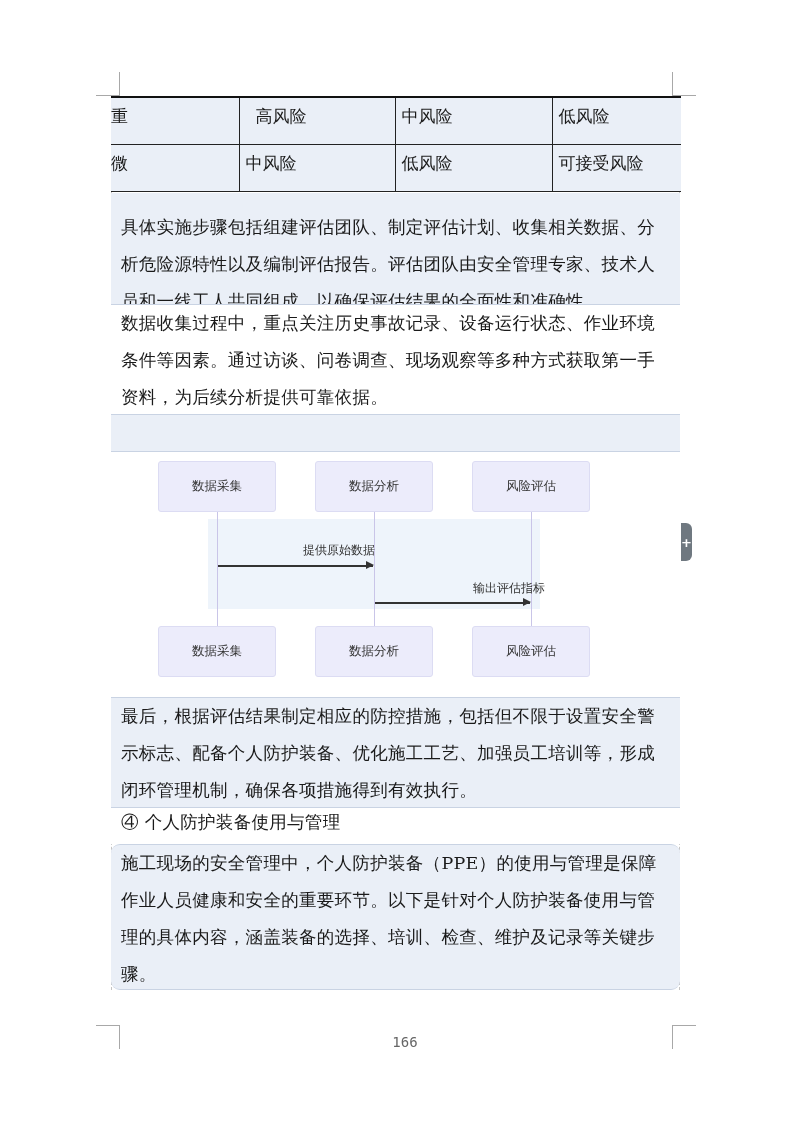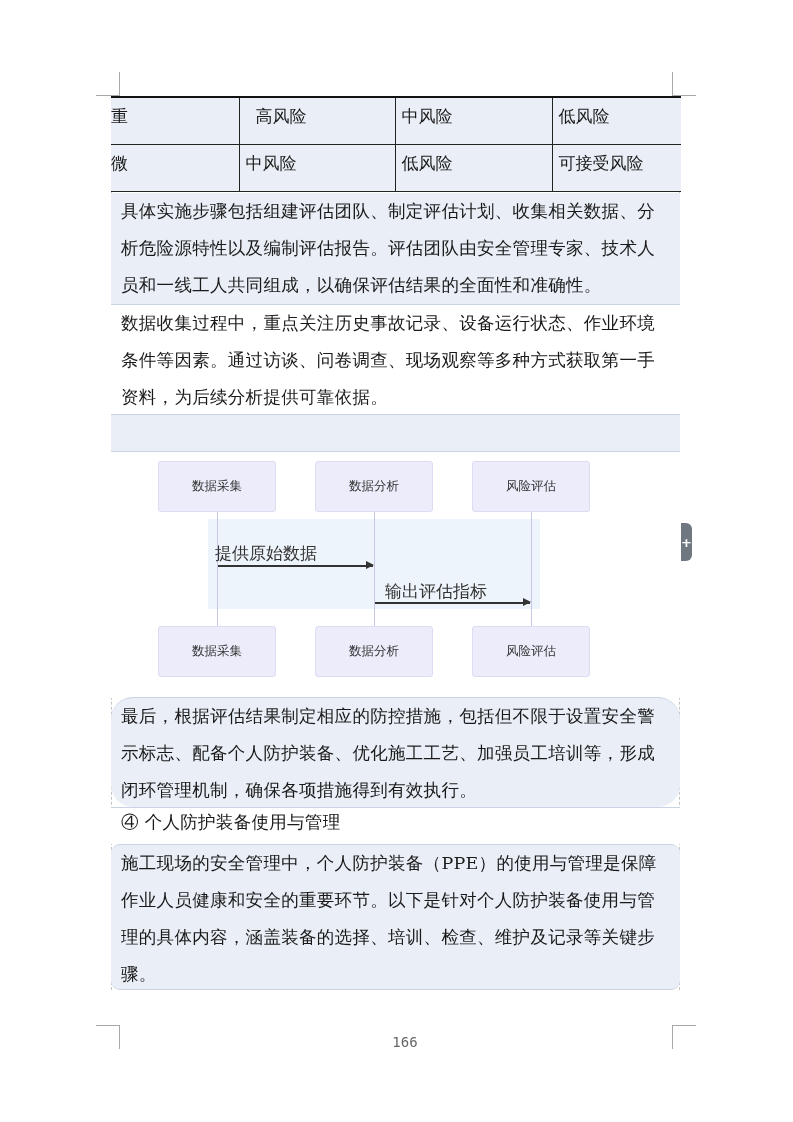--- a/index.html
+++ b/index.html
@@ -39,21 +39,21 @@
   .actor {
     position: absolute; width: 118px; height: 51px; background: #ececfb; border: 1px solid #dcdcf3;
     border-radius: 3px; box-sizing: border-box;
     font-family: "DejaVu Sans", "Liberation Sans", sans-serif; font-size: 12.5px; color: #333;
     display: flex; align-items: center; justify-content: center;
   }
   .lifeline { position: absolute; width: 1px; background: #c9c5e8; }
   .activation { position: absolute; background: #eef4fb; }
   .msg-label {
     position: absolute; font-family: "DejaVu Sans", "Liberation Sans", sans-serif;
-    font-size: 17px; color: #333; text-align: left; width: 160px;
+    font-size: 12px; color: #333; text-align: right; width: 160px;
   }
   .arrow { position: absolute; height: 1.5px; background: #333; }
   .arrow::after {
     content: ""; position: absolute; right: -1px; top: -4px;
     border-left: 8px solid #333; border-top: 4.5px solid transparent; border-bottom: 4.5px solid transparent;
   }
   .add-handle {
     position: absolute; left: 681px; top: 523px; width: 11px; height: 38px; background: #6f7880;
     border-radius: 0 6px 6px 0; color: #fff; font-family: "DejaVu Sans", sans-serif; font-size: 13px; font-weight: bold;
     display: flex; align-items: center; justify-content: center; line-height: 1;
@@ -87,21 +87,21 @@
   </tr>
   <tr>
     <td>微</td>
     <td>中风险</td>
     <td>低风险</td>
     <td>可接受风险</td>
   </tr>
 </tbody>
   </table>
 
-<div class="block shaded" style="top:193px;height:111px;padding-top:0;">具体实施步骤包括组建评估团队、制定评估计划、收集相关数据、分析危险源特性以及编制评估报告。评估团队由安全管理专家、技术人员和一线工人共同组成，以确保评估结果的全面性和准确性。</div>
+<div class="block shaded" style="top:193px;height:111px;padding-top:16px;">具体实施步骤包括组建评估团队、制定评估计划、收集相关数据、分析危险源特性以及编制评估报告。评估团队由安全管理专家、技术人员和一线工人共同组成，以确保评估结果的全面性和准确性。</div>
 
 <div class="block plain b-sep" style="top:304px;height:124px;">数据收集过程中，重点关注历史事故记录、设备运行状态、作业环境条件等因素。通过访谈、问卷调查、现场观察等多种方式获取第一手资料，为后续分析提供可靠依据。</div>
 
 <div class="block shaded b-sep" style="top:414px;height:37px;"></div>
 
 <div class="diagram">
   <div class="activation" style="left:97px;top:67px;width:332px;height:90px;"></div>
   <div class="lifeline" style="left:106px;top:60px;height:114px;"></div>
   <div class="lifeline" style="left:263px;top:60px;height:114px;"></div>
   <div class="lifeline" style="left:420px;top:60px;height:114px;"></div>
@@ -118,19 +118,19 @@
 
   <div class="actor" style="left:47px;top:174px;">数据采集</div>
   <div class="actor" style="left:204px;top:174px;">数据分析</div>
   <div class="actor" style="left:361px;top:174px;">风险评估</div>
 </div>
 
 <div class="add-handle">
   <span>+</span>
 </div>
 
-<div class="block shaded b-sep" style="top:697px;height:110px;border-radius:22px;">最后，根据评估结果制定相应的防控措施，包括但不限于设置安全警示标志、配备个人防护装备、优化施工工艺、加强员工培训等，形成闭环管理机制，确保各项措施得到有效执行。</div>
+<div class="block shaded b-sep" style="top:697px;height:110px;">最后，根据评估结果制定相应的防控措施，包括但不限于设置安全警示标志、配备个人防护装备、优化施工工艺、加强员工培训等，形成闭环管理机制，确保各项措施得到有效执行。</div>
 
 <div class="block plain b-sep" style="top:807px;height:37px;line-height:28px;">④ 个人防护装备使用与管理</div>
 
 <div class="block shaded b-sep" style="top:844px;height:146px;border-bottom:1px solid #c9d3e3;border-radius:9px;">施工现场的安全管理中，个人防护装备（PPE）的使用与管理是保障作业人员健康和安全的重要环节。以下是针对个人防护装备使用与管理的具体内容，涵盖装备的选择、培训、检查、维护及记录等关键步骤。</div>
 
 <div class="page-num">166</div>
 
 </body></html>

